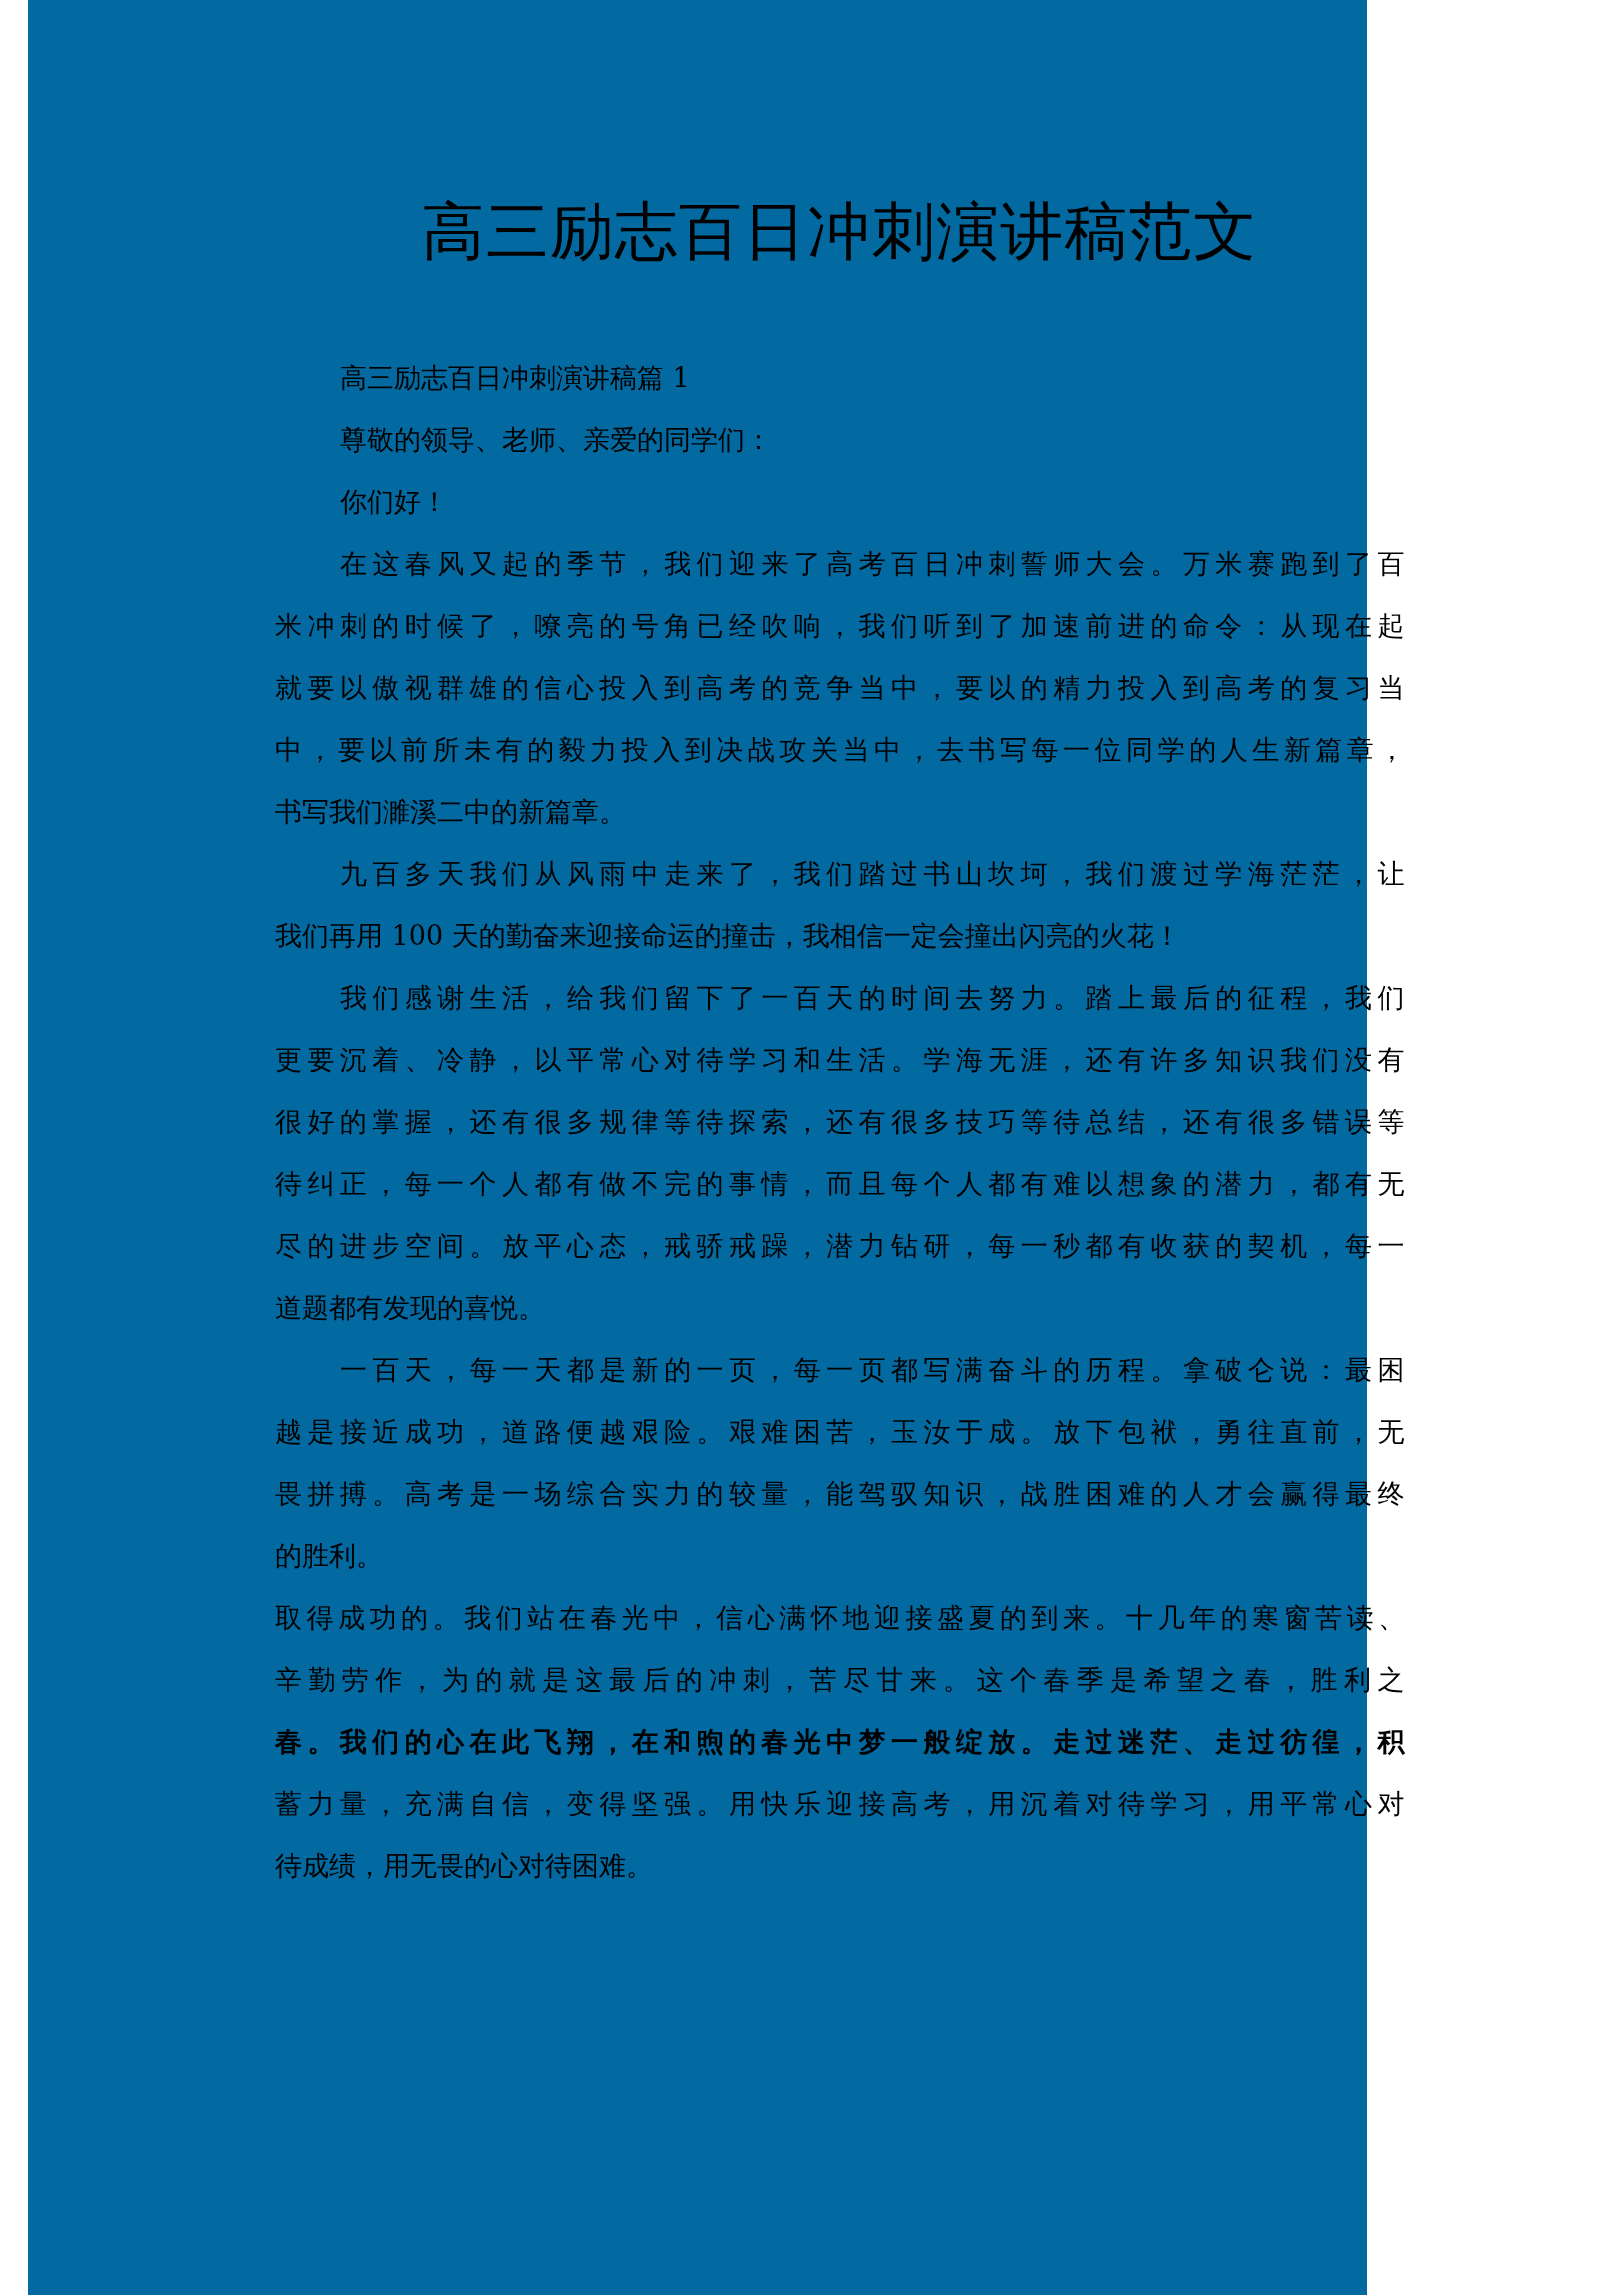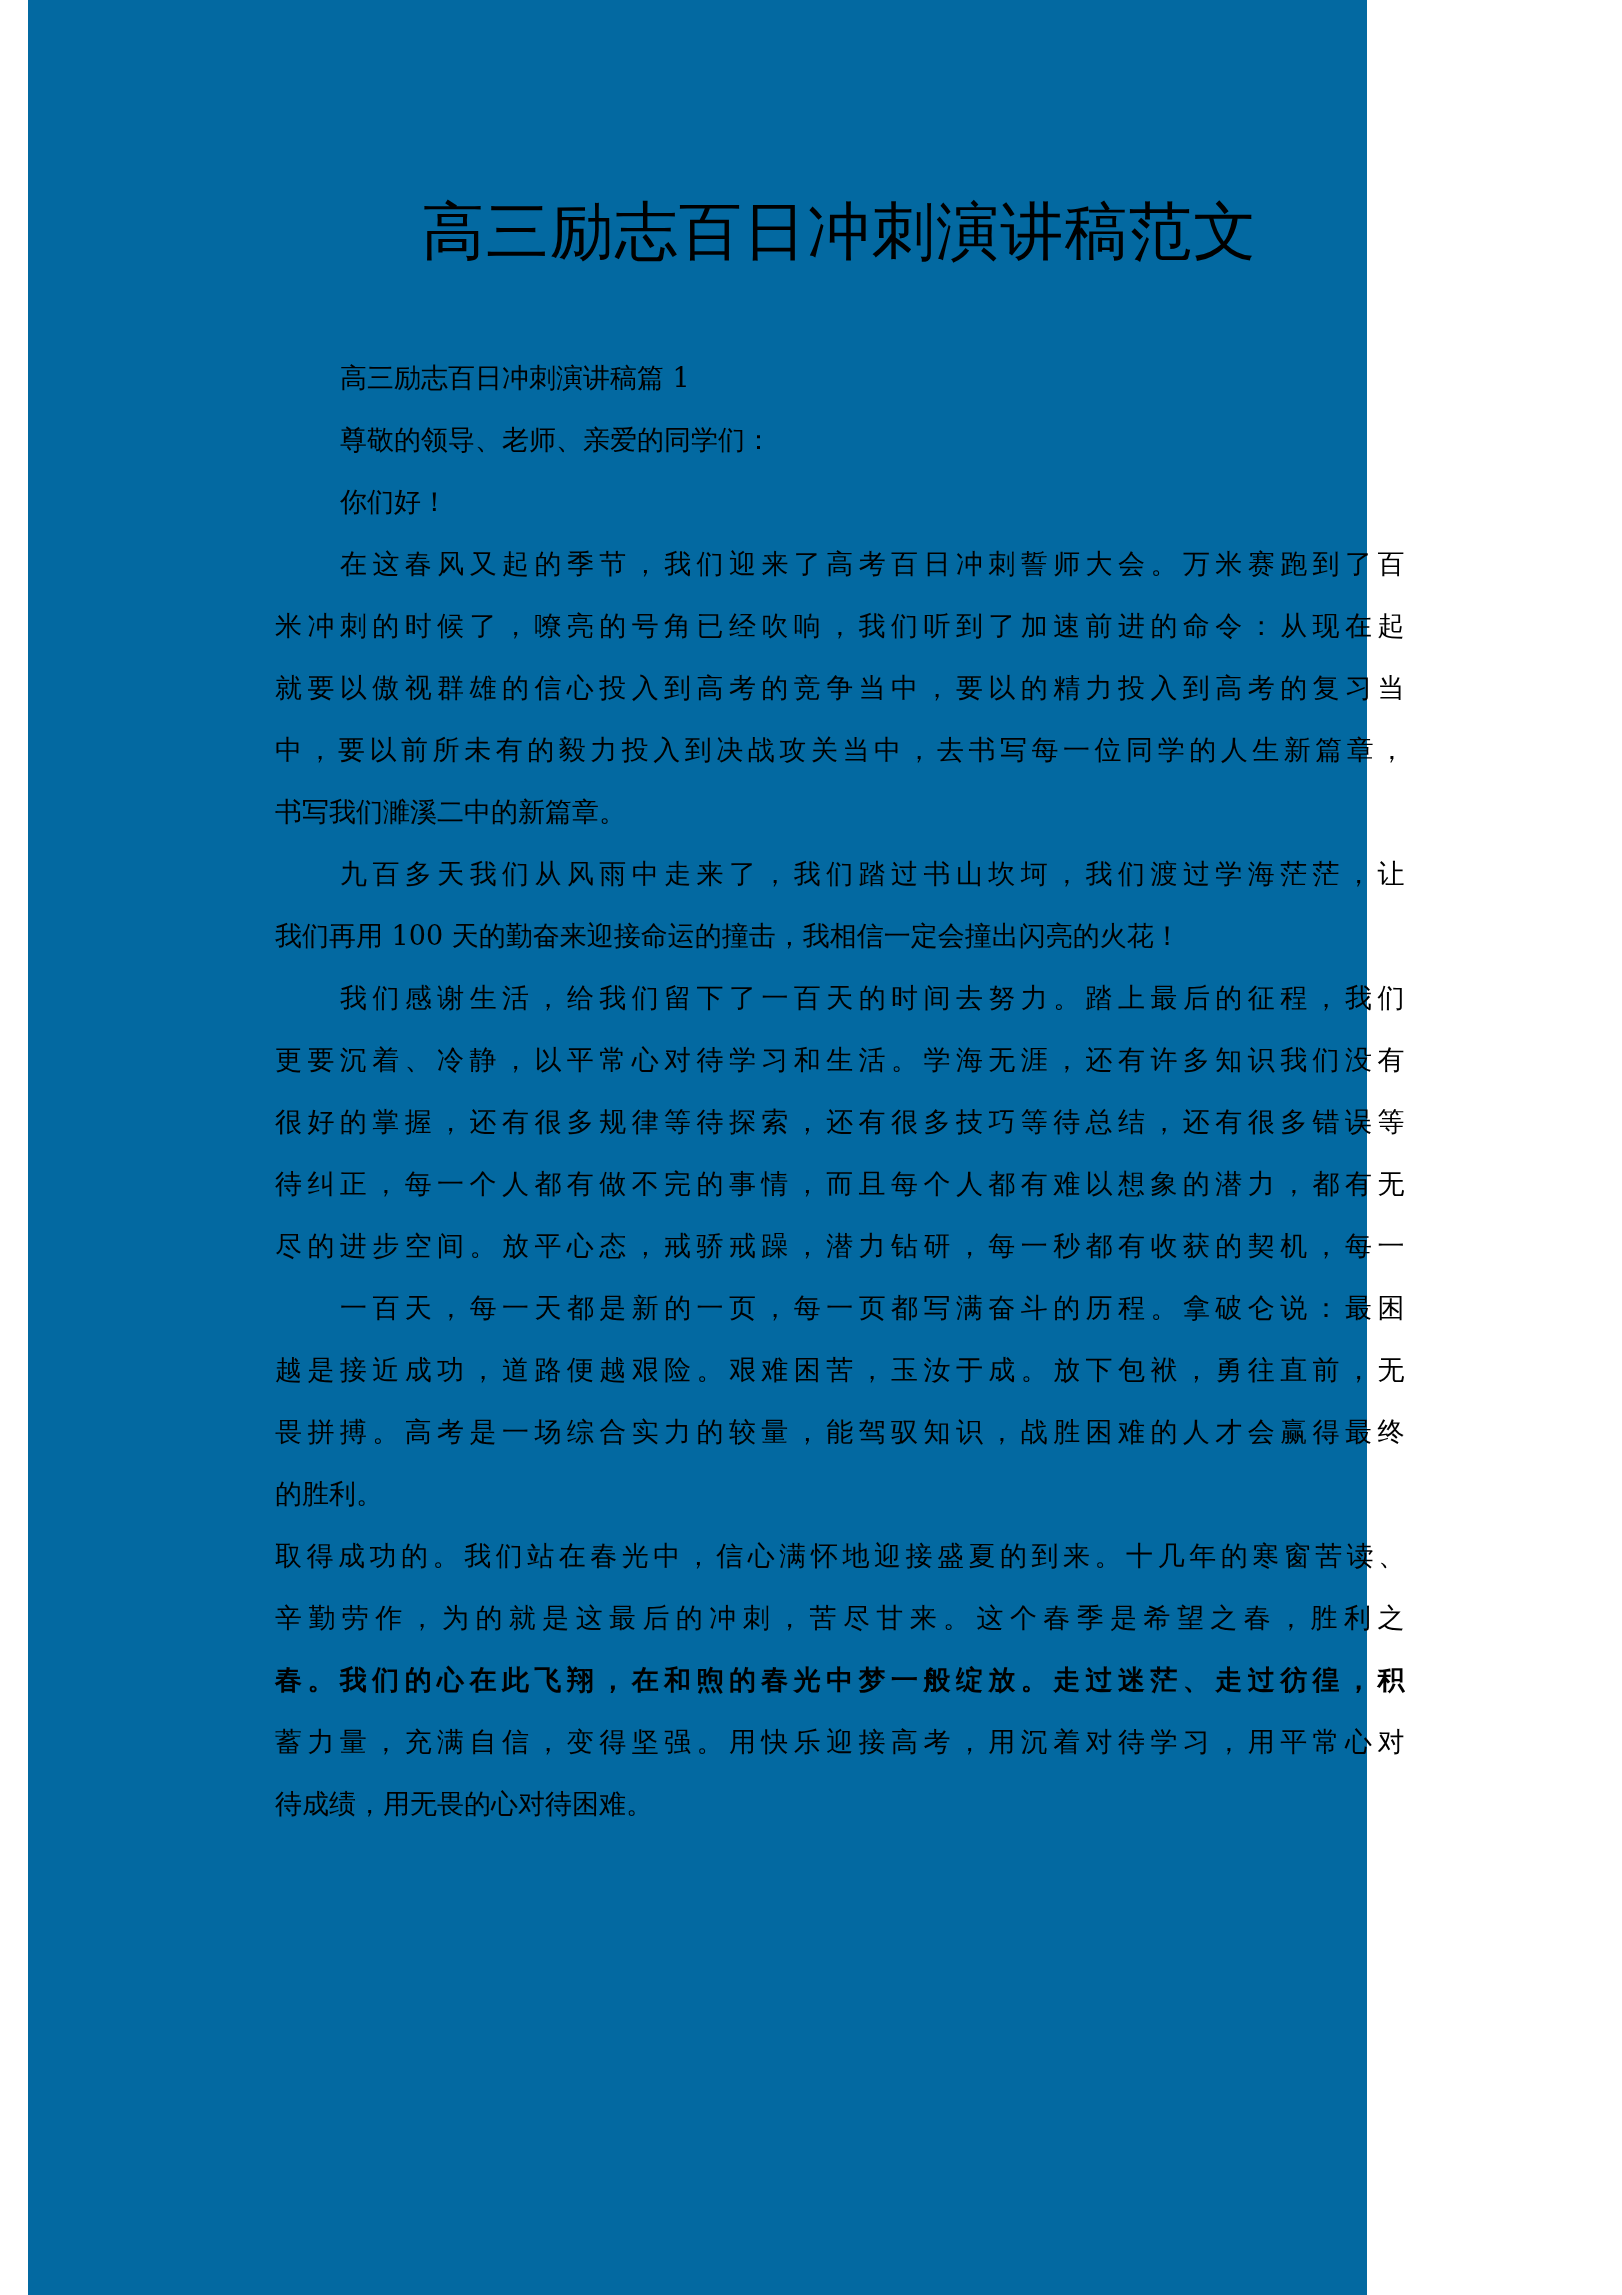--- a/index.html
+++ b/index.html
@@ -37,20 +37,21 @@
       <span class="line justify" style="display: block; letter-spacing: 1.6px;">就要以傲视群雄的信心投入到高考的竞争当中，要以的精力投入到高考的复习当</span>
       <span class="line justify" style="display: block; letter-spacing: 0.7px;">中，要以前所未有的毅力投入到决战攻关当中，去书写每一位同学的人生新篇章，</span>
       <span class="line">书写我们濉溪二中的新篇章。</span>
       <span class="line indent justify" style="display: block; letter-spacing: 1.6px;">九百多天我们从风雨中走来了，我们踏过书山坎坷，我们渡过学海茫茫，让</span>
       <span class="line">我们再用 100 天的勤奋来迎接命运的撞击，我相信一定会撞出闪亮的火花！</span>
       <span class="line indent justify" style="display: block; letter-spacing: 1.6px;">我们感谢生活，给我们留下了一百天的时间去努力。踏上最后的征程，我们</span>
       <span class="line justify" style="display: block; letter-spacing: 1.6px;">更要沉着、冷静，以平常心对待学习和生活。学海无涯，还有许多知识我们没有</span>
       <span class="line justify" style="display: block; letter-spacing: 1.6px;">很好的掌握，还有很多规律等待探索，还有很多技巧等待总结，还有很多错误等</span>
       <span class="line justify" style="display: block; letter-spacing: 1.6px;">待纠正，每一个人都有做不完的事情，而且每个人都有难以想象的潜力，都有无</span>
       <span class="line justify" style="display: block; letter-spacing: 1.6px;">尽的进步空间。放平心态，戒骄戒躁，潜力钻研，每一秒都有收获的契机，每一</span>
+      <span class="line">道题都有发现的喜悦。</span>
       <span class="line indent justify" style="display: block; letter-spacing: 1.6px;">一百天，每一天都是新的一页，每一页都写满奋斗的历程。拿破仑说：最困</span>
       <span class="line justify" style="display: block; letter-spacing: 1.6px;">越是接近成功，道路便越艰险。艰难困苦，玉汝于成。放下包袱，勇往直前，无</span>
       <span class="line justify" style="display: block; letter-spacing: 1.6px;">畏拼搏。高考是一场综合实力的较量，能驾驭知识，战胜困难的人才会赢得最终</span>
       <span class="line">的胜利。</span>
       <span class="line justify" style="display: block; letter-spacing: 0.7px;">取得成功的。我们站在春光中，信心满怀地迎接盛夏的到来。十几年的寒窗苦读、</span>
       <span class="line justify" style="display: block; letter-spacing: 1.6px;">辛勤劳作，为的就是这最后的冲刺，苦尽甘来。这个春季是希望之春，胜利之</span>
       <span class="line justify" style="display: block; letter-spacing: 1.6px; font-weight: bold;">春。我们的心在此飞翔，在和煦的春光中梦一般绽放。走过迷茫、走过彷徨，积</span>
       <span class="line justify" style="display: block; letter-spacing: 1.6px;">蓄力量，充满自信，变得坚强。用快乐迎接高考，用沉着对待学习，用平常心对</span>
       <span class="line">待成绩，用无畏的心对待困难。</span>
     </div>

